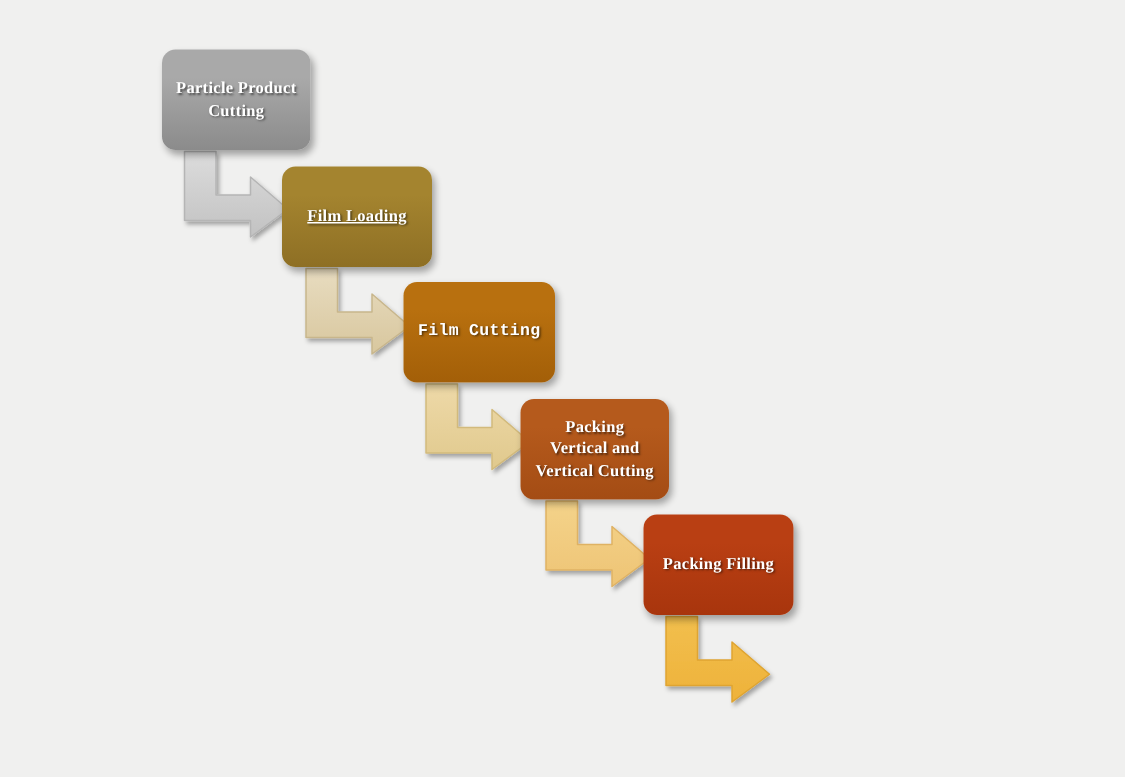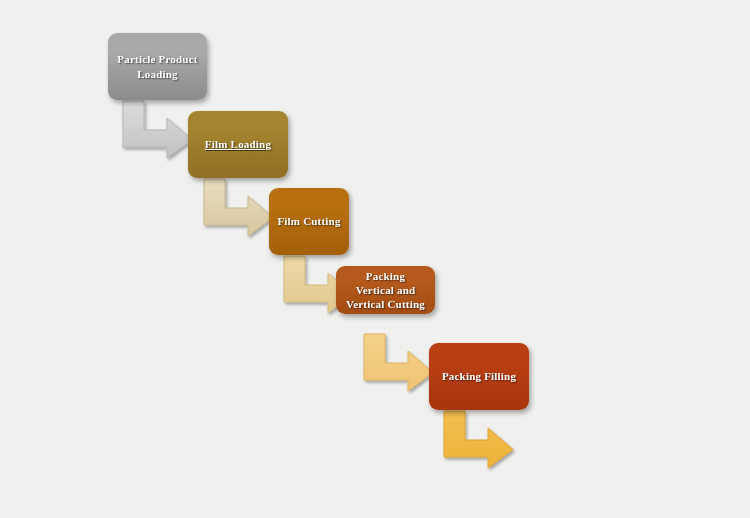--- a/index.html
+++ b/index.html
@@ -119,27 +119,27 @@
             <stop offset="100%" stop-color="#eeb23a"></stop>
           </linearGradient>
           <filter id="shadow-arrow-4" x="-30%" y="-30%" width="180%" height="180%">
             <feDropShadow dx="1.6" dy="2.2" stdDeviation="1.5" flood-color="#000000" flood-opacity="0.33"></feDropShadow>
           </filter>
         </defs>
         <path d="M 3 0 L 24 0 L 24 29 L 47 29 L 47 17 L 72 38.5 L 47 57 L 47 46 L 3 46 Z" fill="url(#grad-arrow-4)" stroke="#dfa430" stroke-width="1" stroke-linejoin="round" filter="url(#shadow-arrow-4)"></path>
       </svg>
     </div>
     <div class="node" style="left: 108px; top: 33px; width: 99px; height: 67px; background: linear-gradient(rgb(169, 169, 169) 0%, rgb(169, 169, 169) 28%, rgb(139, 139, 139) 100%);">
-      <span class="node-label"><span class="lbl-line">Particle Product</span><br><span class="lbl-line">Loading</span></span>
+      <span class="node-label"><span class="lbl-line">Particle Product</span><br><span class="lbl-line">Cutting</span></span>
     </div>
     <div class="node" style="left: 188px; top: 111px; width: 100px; height: 67px; background: linear-gradient(rgb(164, 132, 47) 0%, rgb(164, 132, 47) 28%, rgb(142, 111, 36) 100%); text-decoration: underline;">
       <span class="node-label"><span class="lbl-line">Film Loading</span></span>
     </div>
-    <div class="node" style="left: 269px; top: 188px; width: 80px; height: 67px; background: linear-gradient(rgb(184, 112, 15) 0%, rgb(184, 112, 15) 28%, rgb(163, 95, 8) 100%);">
+    <div class="node" style="left: 269px; top: 188px; width: 101px; height: 67px; background: linear-gradient(rgb(184, 112, 15) 0%, rgb(184, 112, 15) 28%, rgb(163, 95, 8) 100%); font-family: Liberation Mono, monospace;">
       <span class="node-label"><span class="lbl-line">Film Cutting</span></span>
     </div>
-    <div class="node" style="left: 336px; top: 266px; width: 99px; height: 48px; background: linear-gradient(rgb(181, 90, 28) 0%, rgb(181, 90, 28) 28%, rgb(164, 76, 20) 100%);">
+    <div class="node" style="left: 347px; top: 266px; width: 99px; height: 67px; background: linear-gradient(rgb(181, 90, 28) 0%, rgb(181, 90, 28) 28%, rgb(164, 76, 20) 100%);">
       <span class="node-label"><span class="lbl-line">Packing</span><br><span class="lbl-line">Vertical and</span><br><span class="lbl-line">Vertical Cutting</span></span>
     </div>
     <div class="node" style="left: 429px; top: 343px; width: 100px; height: 67px; background: linear-gradient(rgb(185, 63, 19) 0%, rgb(185, 63, 19) 28%, rgb(168, 53, 13) 100%);">
       <span class="node-label"><span class="lbl-line">Packing Filling</span></span>
     </div>
   </div>
 
 </body></html>

